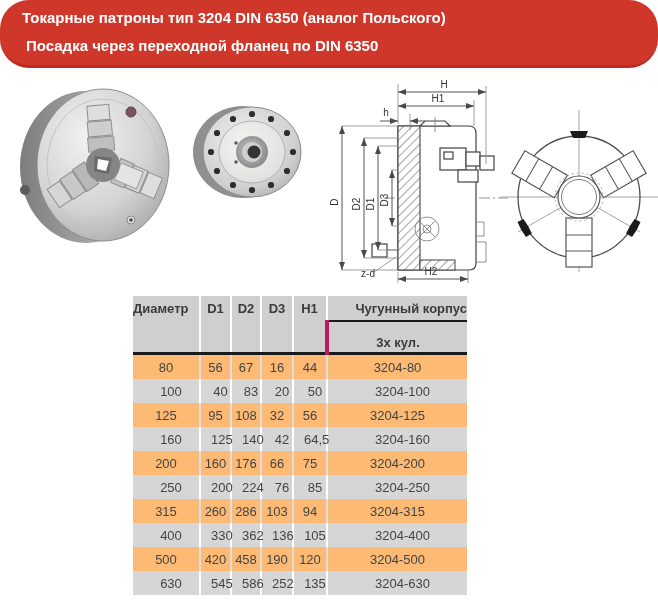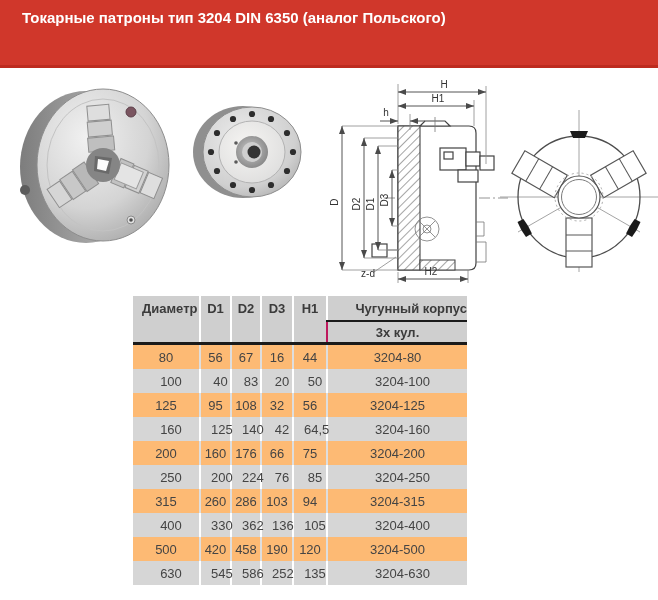--- a/index.html
+++ b/index.html
@@ -2,21 +2,21 @@
 <html style="--red-bg: #d0372b; --red-strip: #bd2b1f; --header-text: #ffffff; --table-header-bg: #cfcfcf; --table-stripe-bg: #d6d6d6; --table-text: #444444; --line-black: #1a1a1a;"><head>
 <meta charset="utf-8">
 <style>
   html,body{margin:0;padding:0;background:#fff;}
   .page{position:relative;width:658px;height:600px;background:#fff;overflow:hidden;
         font-family:"Liberation Sans",sans-serif;}
 
   
   .red-header{position:absolute;left:0;top:0;width:658px;height:65px;
               background:var(--red-bg,#d0372b);
-              border-bottom:3px solid var(--red-strip,#bd2b1f);}
+              border-bottom:3px solid var(--red-strip,#bd2b1f);border-radius:29px;}
   .red-header .hl{position:absolute;color:var(--header-text,#fff);
                   font-size:15px;font-weight:bold;white-space:nowrap;}
   .hl1{left:22px;top:9px;}
   .hl2{left:26px;top:37px;}
 
   
   .photos{position:absolute;left:0;top:73px;width:330px;height:215px;}
   .cross{position:absolute;left:328px;top:74px;width:180px;height:212px;}
   .front{position:absolute;left:500px;top:100px;width:158px;height:178px;}
 
@@ -28,38 +28,39 @@
   .cline{stroke:#888;stroke-width:0.9;fill:none;stroke-dasharray:11 3 2 3;}
   .axis{stroke:#9a9a9a;stroke-width:0.9;fill:none;}
 
   
   .dims{position:absolute;left:133px;top:296px;width:334px;
         border-collapse:collapse;table-layout:fixed;font-size:13px;}
   .dims th{background:var(--table-header-bg,#cfcfcf);color:#3b3b3b;font-weight:bold;
            font-size:13px;text-align:center;vertical-align:top;
            padding:5px 0 0 0;height:19px;
            border-bottom:3px solid var(--line-black,#1a1a1a);}
-  .dims th.c0{text-align:left;padding-left:9px;}
+  .dims th.c0{text-align:left;}
   .dims th.grp{text-align:right;padding-left:9px;
                border-bottom:2px solid var(--line-black,#1a1a1a);}
-  .dims th.sub{height:17px;padding-top:3px;text-align:center;border-left:2px solid #be185d;}
+  .dims th.sub{height:17px;padding-top:13px;text-align:center;border-left:4px solid #be185d;}
   .dims thead th + th{border-left:2px solid #fff;}
   .dims td{height:24px;padding:0;text-align:center;color:var(--table-text,#444);
            background:#fdba74;}
   .dims tr.stripe td{background:var(--table-stripe-bg,#d6d6d6);padding-left:10px;}
   .dims tr.stripe td + td{border-left:2px solid #fff;}
   .dims tr.plain td + td{border-left:2px solid #dedede;margin-left:47px;}
 </style>
 </head>
 <body>
 
 <div class="page">
 
   <header class="red-header">
     <div class="hl hl1">Токарные патроны тип 3204 DIN 6350 (аналог Польского)</div>
+    <div class="hl hl2">Посадка через переходной фланец по DIN 6350</div>
   </header>
 
   <svg class="photos" viewBox="0 0 330 215">
     <defs>
       <linearGradient id="gSide" x1="0" y1="0" x2="1" y2="0">
         <stop offset="0" stop-color="#7d7d7d"></stop>
           <stop offset="0.6" stop-color="#a9a9a9"></stop>
           <stop offset="1" stop-color="#c0c0c0"></stop>
       </linearGradient>
       <radialGradient id="gFace" cx="0.38" cy="0.32" r="0.85">

